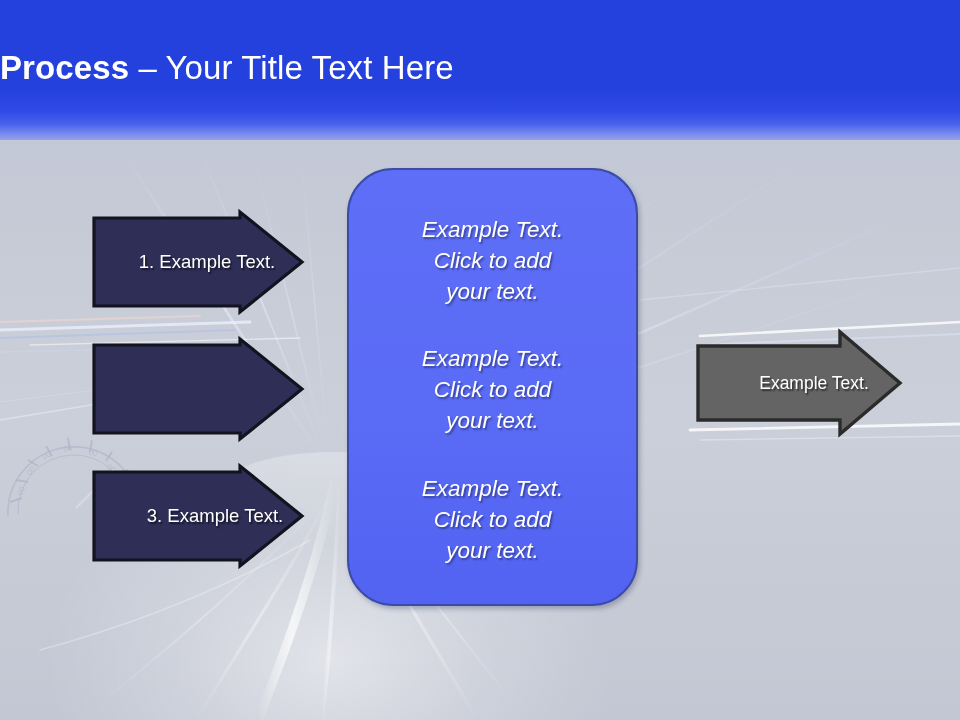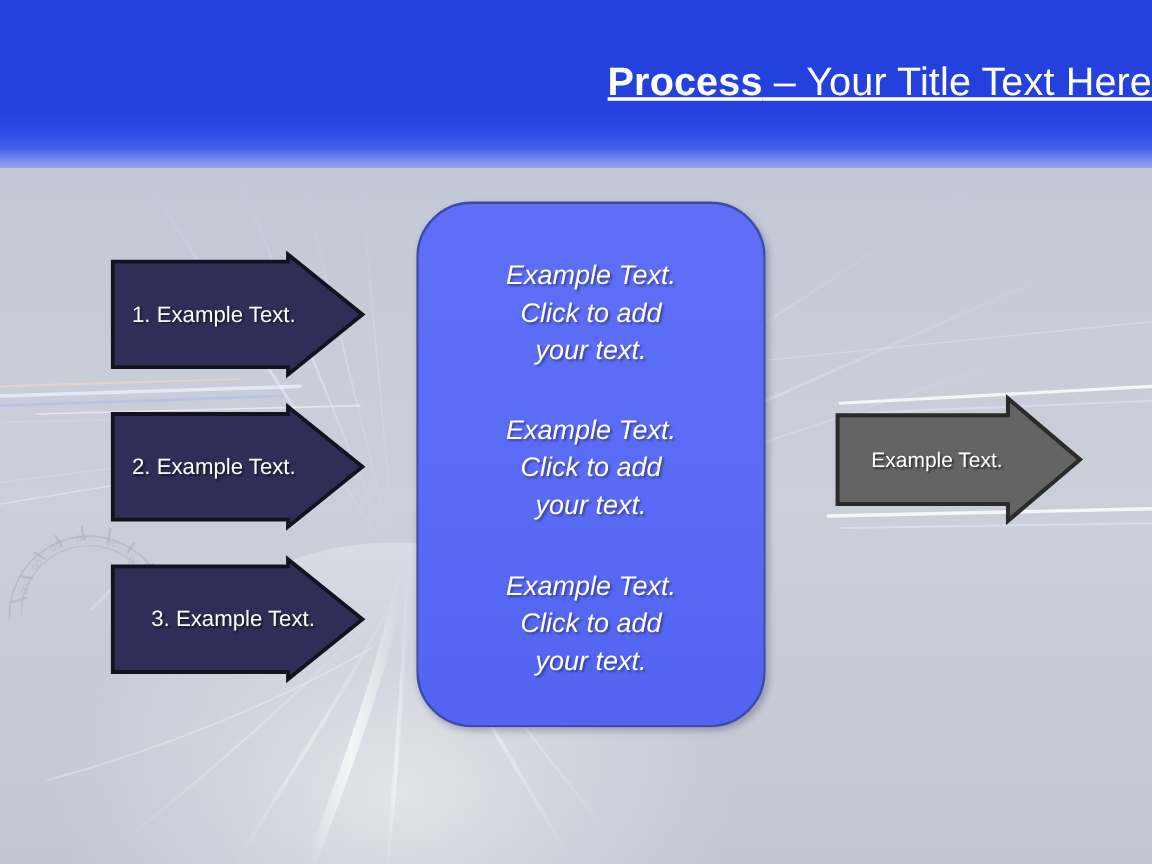--- a/index.html
+++ b/index.html
@@ -73,36 +73,36 @@
     opacity: 0.30;
     pointer-events: none;
   }
 
   
   .title {
     position: absolute;
     left: 0;
     top: 48px;
     width: 960px;
-    text-align: right;
+    text-align: left;
     font-size: 33px;
     line-height: 40px;
     color: #ffffff;
     letter-spacing: 0.1px;
     white-space: nowrap;
-    text-decoration: underline;
   }
   .title .strong { font-weight: bold; }
   .title .rest   { font-weight: normal; }
 
   
   .arrow {
     position: absolute;
     display: flex;
     align-items: center;
+    justify-content: center;
   }
   .arrow svg {
     position: absolute;
     left: 0; top: 0;
     overflow: visible;
   }
   .arrow-label {
     position: relative;
     z-index: 2;
     color: #ffffff;
@@ -262,21 +262,20 @@
     <svg viewBox="0 0 212 104" width="212" height="104">
       <polygon points="2,8 148,8 148,2 210,52 148,102 148,96 2,96" fill="#2e2e57" stroke="#131320" stroke-width="3.2" stroke-linejoin="miter"></polygon>
     </svg>
     <span class="arrow-label">1. Example Text.</span>
   </div>
 
   <div class="arrow arrow-step" id="arrow-step-2">
     <svg viewBox="0 0 212 104" width="212" height="104">
       <polygon points="2,8 148,8 148,2 210,52 148,102 148,96 2,96" fill="#2e2e57" stroke="#131320" stroke-width="3.2" stroke-linejoin="miter"></polygon>
     </svg>
-    <span class="arrow-label">2. Example Text.</span>
   </div>
 
   <div class="arrow arrow-step" id="arrow-step-3">
     <svg viewBox="0 0 212 104" width="212" height="104">
       <polygon points="2,8 148,8 148,2 210,52 148,102 148,96 2,96" fill="#2e2e57" stroke="#131320" stroke-width="3.2" stroke-linejoin="miter"></polygon>
     </svg>
     <span class="arrow-label">3. Example Text.</span>
   </div>
 
   <div class="center-box">

